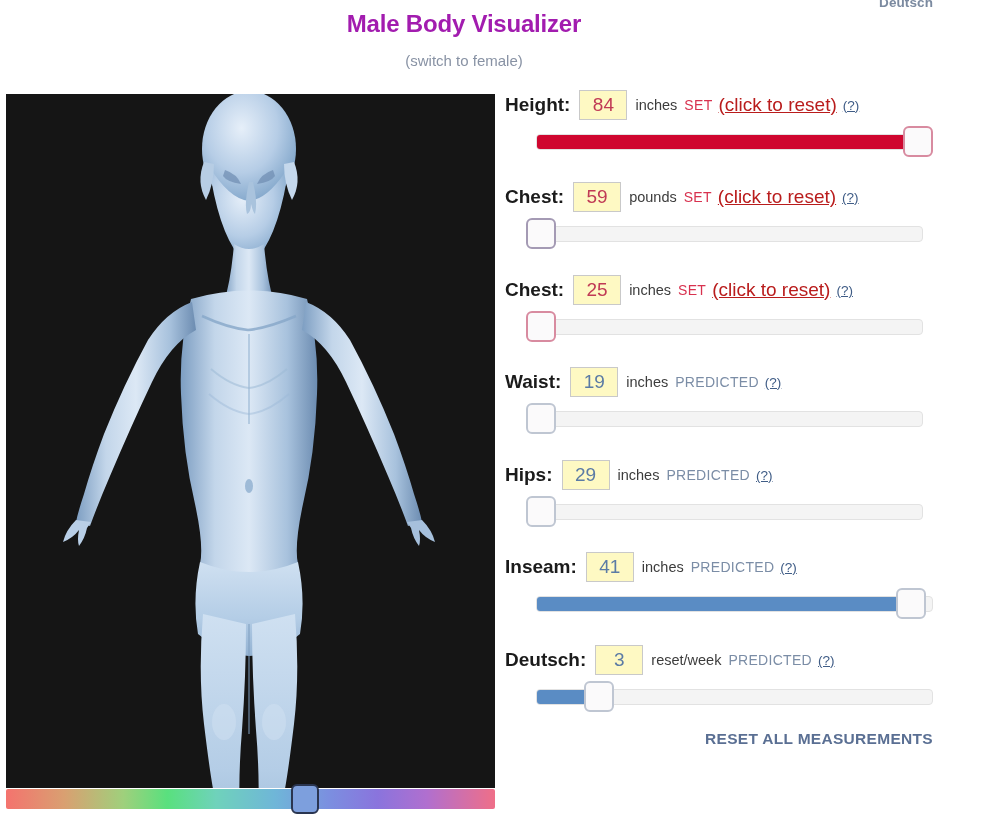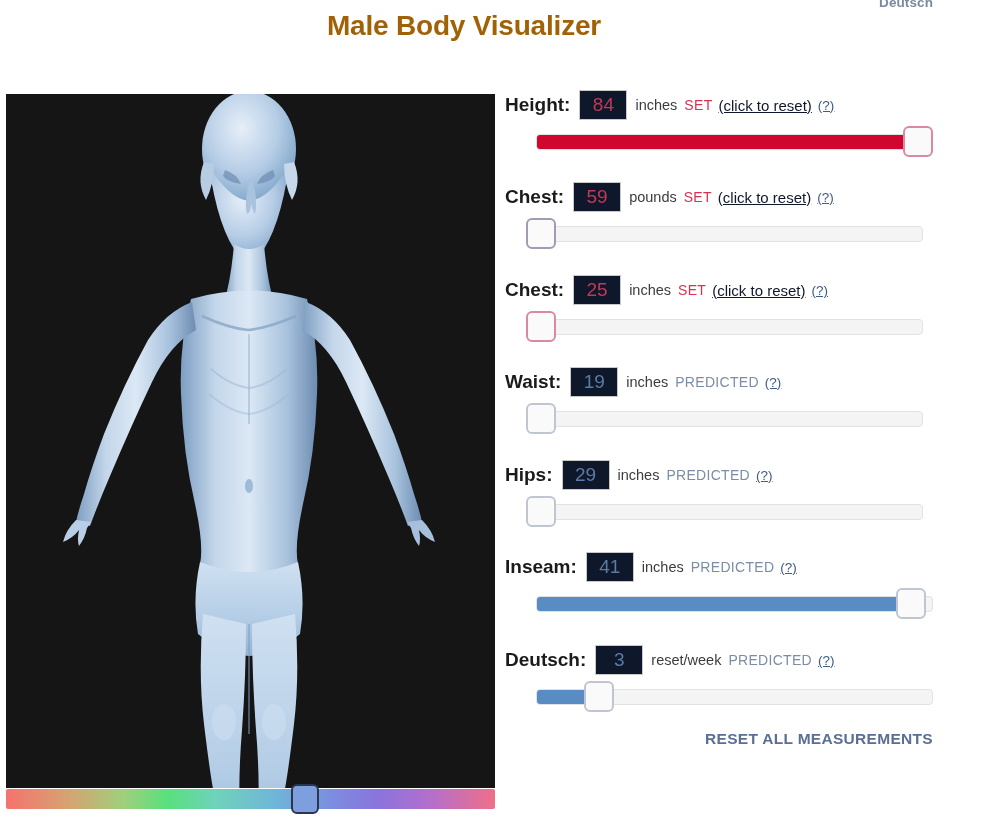--- a/index.html
+++ b/index.html
@@ -15,21 +15,21 @@
   
   .lang-link {
     position: absolute; right: 57px; top: -5px;
     font-size: 13.5px; font-weight: bold;
     color: #7b8aa0; text-decoration: none;
     letter-spacing: .1px;
   }
   .page-title {
     position: absolute; left: 0; top: 10px; width: 928px;
     text-align: center;
-    font-size: 28px; font-weight: bold; color: #a16207;
+    font-size: 24px; font-weight: bold; color: #a21caf;
     letter-spacing: -.2px;
   }
   .page-subtitle {
     position: absolute; left: 0; top: 52px; width: 928px;
     text-align: center;
     font-size: 15px; color: #8892a4; text-decoration: none;
   }
 
   
   .viewer {
@@ -64,34 +64,34 @@
     display: flex; align-items: center;
     height: 34px; gap: 0;
     white-space: nowrap;
   }
   .ctl-label {
     font-size: 19px; font-weight: bold; color: #1b1b1b;
     margin-right: 9px;
   }
   .ctl-value {
     width: 48px; height: 30px;
-    border: 1px solid #c9c9c9; background: #0f172a;
+    border: 1px solid #c9c9c9; background: #fef9c3;
     text-align: center; line-height: 28px;
     font-size: 19px;
     margin-right: 8px;
     padding: 0;
   }
   .ctl-value.set { color: #c03a55; }
   .ctl-value.predicted { color: #5b7ba5; }
   .ctl-unit { font-size: 14.5px; color: #3c3c3c; margin-right: 7px; }
   .ctl-state { font-size: 14px; letter-spacing: .3px; margin-right: 6px; }
   .ctl-state.set { color: #d8324f; }
   .ctl-state.predicted { color: #7b8da6; }
   .ctl-reset {
-    font-size: 15px; color: #0f172a;
+    font-size: 19px; color: #b91c1c;
     text-decoration: underline; margin-right: 6px; cursor: pointer;
   }
   .ctl-help {
     font-size: 13.5px; color: #3f5c86;
     text-decoration: underline; cursor: pointer;
   }
 
   .track-wrap { position: relative; height: 40px; }
   .track {
     position: absolute; top: 12px;
@@ -131,20 +131,21 @@
 </style>
 </head>
 <body>
 
 <div id="root">
 
   <a class="lang-link" href="#">Deutsch</a>
 
   <div class="page-title">Male Body Visualizer</div>
 
+  <a class="page-subtitle" href="#">(switch to female)</a>
 
   <div class="viewer">
     <div class="viewer-inner">
       <svg class="avatar-svg" width="489" height="694" viewBox="0 0 489 694">
         <defs>
           <linearGradient id="skin" x1="0" y1="0" x2="1" y2="0">
             <stop offset="0%" stop-color="#7d9ec2"></stop>
             <stop offset="25%" stop-color="#c3d6ea"></stop>
             <stop offset="50%" stop-color="#dce8f5"></stop>
             <stop offset="78%" stop-color="#a8c2dd"></stop>

